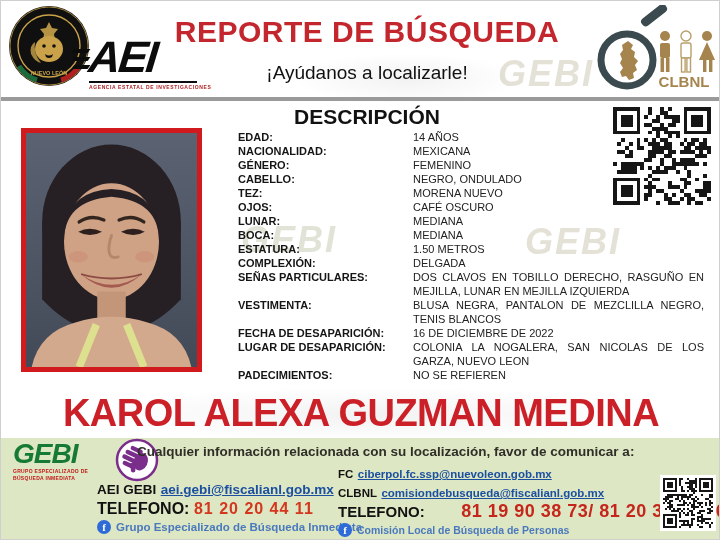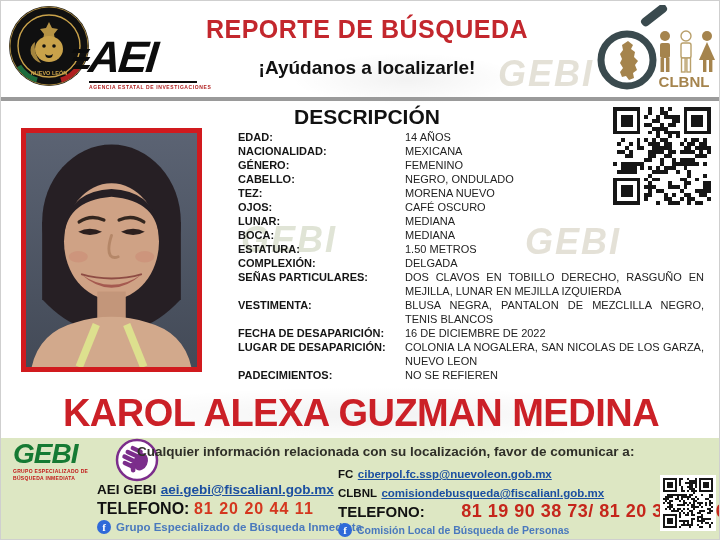--- a/index.html
+++ b/index.html
@@ -18,33 +18,33 @@
   .header{ position:absolute; left:0; top:0; width:720px; height:96px; z-index:2; }
   .fiscalia{ position:absolute; left:6px; top:3px; }
   .aei-block{ position:absolute; left:88px; top:34px; width:110px; }
   .aei-text{ font-size:44px; font-weight:900; font-style:italic; color:#0c0c0c;
              letter-spacing:-2px; transform:skewX(-6deg); line-height:1; }
   .aei-lines{ position:absolute; left:-16px; top:10px; }
   .aei-lines div{ width:16px; height:4px; background:#0c0c0c; margin:4px 0; transform:skewX(-35deg); }
   .aei-sub{ font-size:5px; font-weight:700; color:#b01e1e; letter-spacing:0.6px;
             margin-top:2px; white-space:nowrap; border-top:2px solid #0c0c0c; padding-top:1px; width:108px; text-align:center;}
   .title-block{ position:absolute; left:160px; top:14px; width:412px; text-align:center; }
-  .rep-title{ font-size:25px; font-weight:800; color:#c3272d; letter-spacing:0.5px; }
-  .rep-sub{ font-size:19px; font-weight:700; color:#111; margin-top:13px; }
+  .rep-title{ font-size:30px; font-weight:800; color:#c3272d; letter-spacing:0.5px; }
+  .rep-sub{ font-size:19px; font-weight:400; color:#111; margin-top:13px; }
   .clbnl{ position:absolute; left:584px; top:4px; }
   .hr-sep{ position:absolute; left:0; top:96px; width:720px; height:4px; background:#9a9a9a; z-index:2;}
   
   .photo-frame{ position:absolute; left:20px; top:127px; width:181px; height:244px;
                 border:5px solid #d11a1e; background:#535b68; z-index:2; }
   .photo-frame svg{ display:block; width:100%; height:100%; }
   
   .desc-title{ position:absolute; left:237px; top:104px; width:258px; text-align:center;
                font-size:21px; font-weight:800; color:#111; z-index:2; }
   .desc-fields{ position:absolute; left:237px; top:129px; width:470px; z-index:2; }
-  .drow{ display:grid; grid-template-columns:167px 1fr; column-gap:0; }
+  .drow{ display:grid; grid-template-columns:167px 1fr; column-gap:8px; }
   .dlabel{ font-size:11px; font-weight:800; color:#151515; line-height:14px; }
   .dvalue{ font-size:11px; color:#222; line-height:14px; text-align:justify; padding-right:4px;}
   .qr-top{ position:absolute; left:612px; top:106px; width:98px; height:98px; background:#fff; z-index:2;}
   .qr-top svg, .qr-bottom svg{ width:100%; height:100%; shape-rendering:crispEdges; display:block;}
   
   .person-name{ position:absolute; left:0; top:391px; width:720px; text-align:center;
                 font-size:38px; font-weight:900; color:#cb2027; letter-spacing:-0.5px; z-index:2;}
   
   .footer{ position:absolute; left:0; top:437px; width:720px; height:103px;
            background:#dde7c3; z-index:2; }

